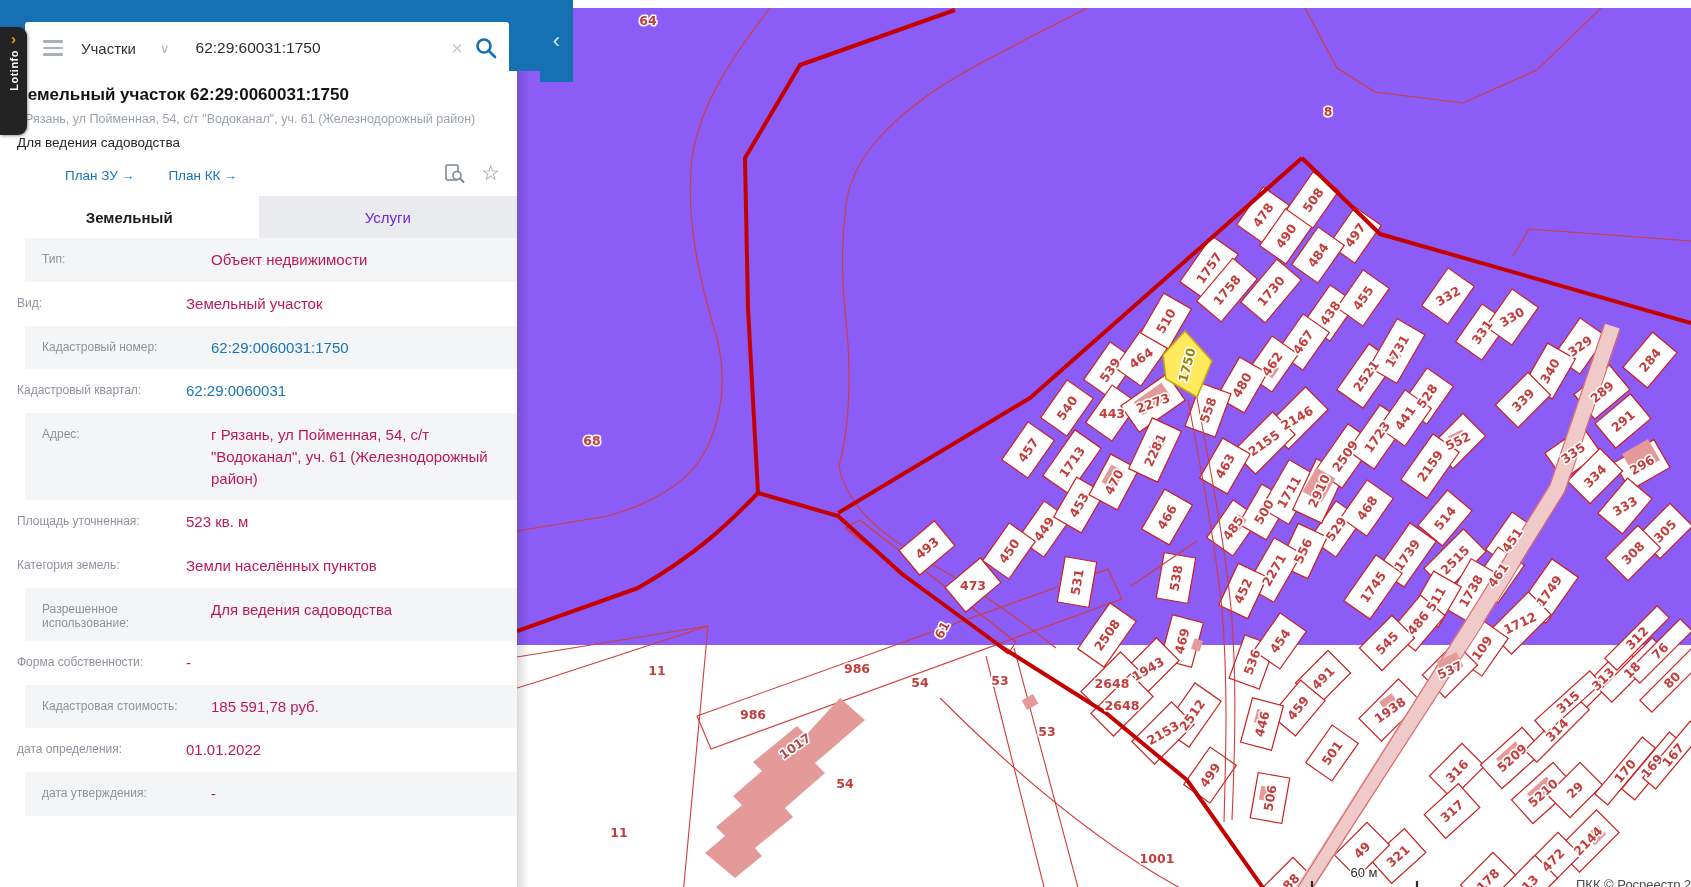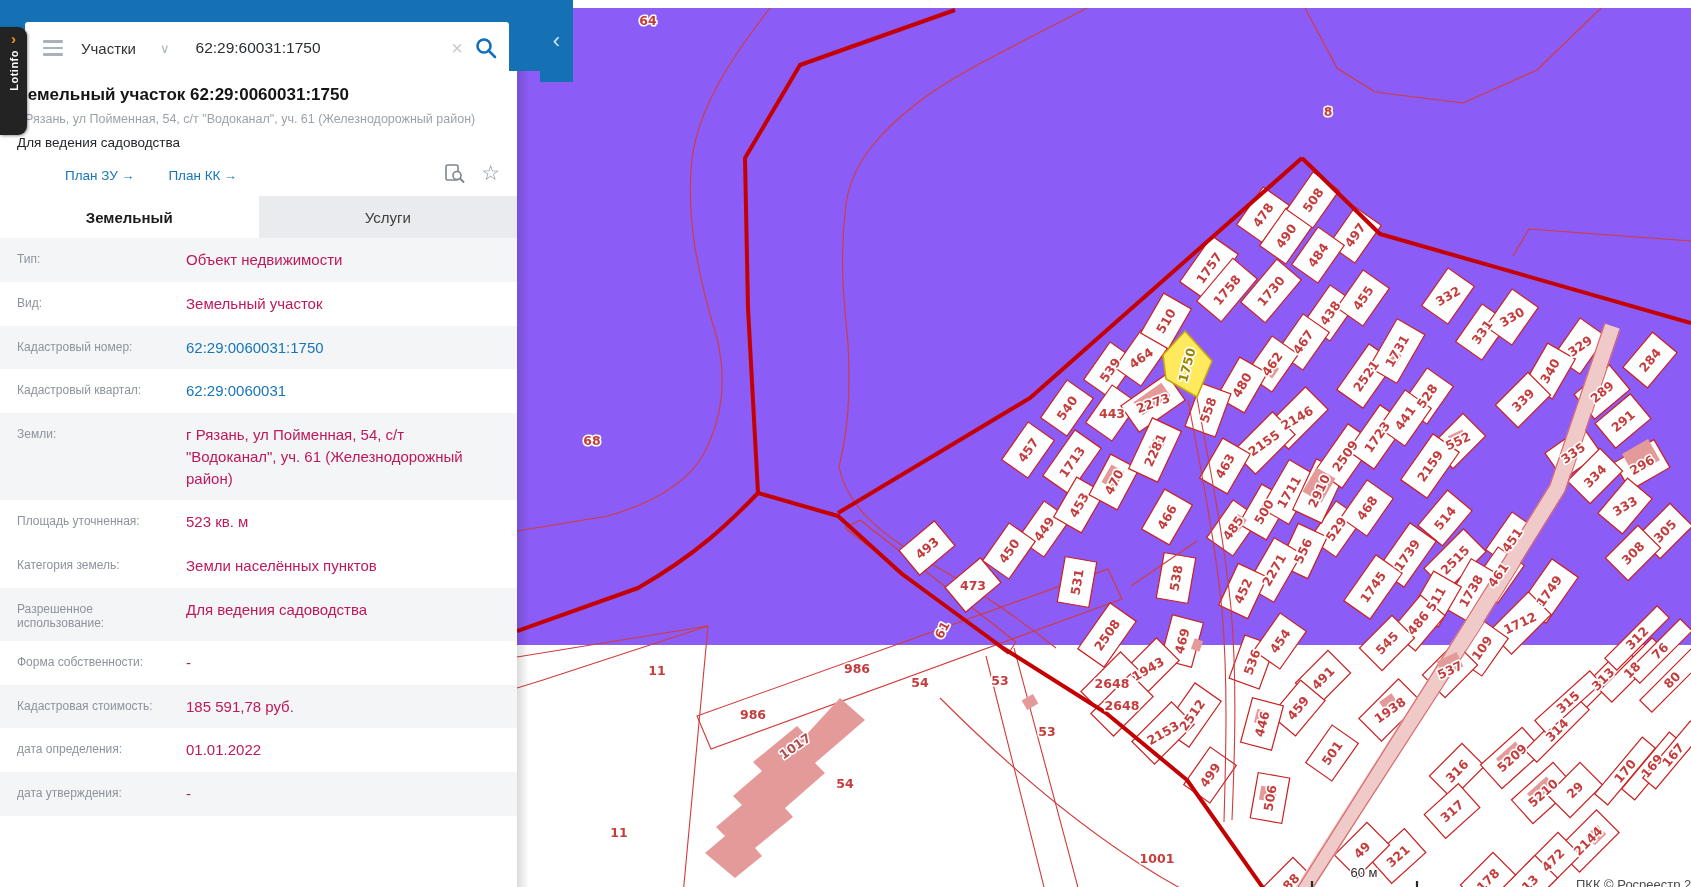--- a/index.html
+++ b/index.html
@@ -41,24 +41,24 @@
   .obj-addr{margin-top:7px;font-size:12.5px;color:#9aa2ab;}
   .obj-usage{margin-top:9px;font-size:13.5px;color:#23272b;}
   .links-row{margin-top:13px;display:flex;align-items:flex-end;margin-left:48px;}
   .plink{color:#1775bb;font-size:13.5px;margin-right:34px;cursor:pointer;text-decoration:none;}
   .plink .arr{margin-left:3px;}
   .icon-right{margin-left:auto;display:flex;align-items:center;gap:16px;}
   .star{color:#878f98;font-size:21px;cursor:pointer;line-height:20px;}
   .tabs{display:flex;margin-top:13px;background:#e9ebee;}
   .tab{flex:1;height:42px;display:flex;align-items:center;justify-content:center;font-size:15px;cursor:pointer;}
   .tab.active{background:#fff;color:#1b1b1b;font-weight:bold;}
-  .tab.inactive{color:#404040;}
+  .tab.inactive{color:#6d28d9;}
   .rows{}
   .prow{display:flex;padding:11px 0;min-height:19px;align-items:flex-start;}
-  .prow.alt{background:#f4f5f6;}
+  .prow.alt{background:#f4f5f6;margin-left:25px;}
   .plabel{width:152px;min-width:152px;padding-left:17px;padding-top:3px;font-size:12px;color:#8d939c;}
   .pvalue{padding-left:17px;font-size:15px;color:#be185d;line-height:1.45;padding-right:10px;}
   .pvalue.link{color:#1775bb;cursor:pointer;}
 </style>
 </head>
 <body>
 
 <div id="stage">
 
   <div id="map">
@@ -453,21 +453,21 @@
         </div>
       <div class="prow alt">
           <div class="plabel">Кадастровый номер:</div>
           <div class="pvalue link">62:29:0060031:1750</div>
         </div>
       <div class="prow">
           <div class="plabel">Кадастровый квартал:</div>
           <div class="pvalue link">62:29:0060031</div>
         </div>
       <div class="prow alt">
-          <div class="plabel">Земли:</div>
+          <div class="plabel">Адрес:</div>
           <div class="pvalue" style="max-width:300px;">г Рязань, ул Пойменная, 54, с/т "Водоканал", уч. 61 (Железнодорожный район)</div>
         </div>
       <div class="prow">
           <div class="plabel">Площадь уточненная:</div>
           <div class="pvalue">523 кв. м</div>
         </div>
       <div class="prow">
           <div class="plabel">Категория земель:</div>
           <div class="pvalue">Земли населённых пунктов</div>
         </div>

